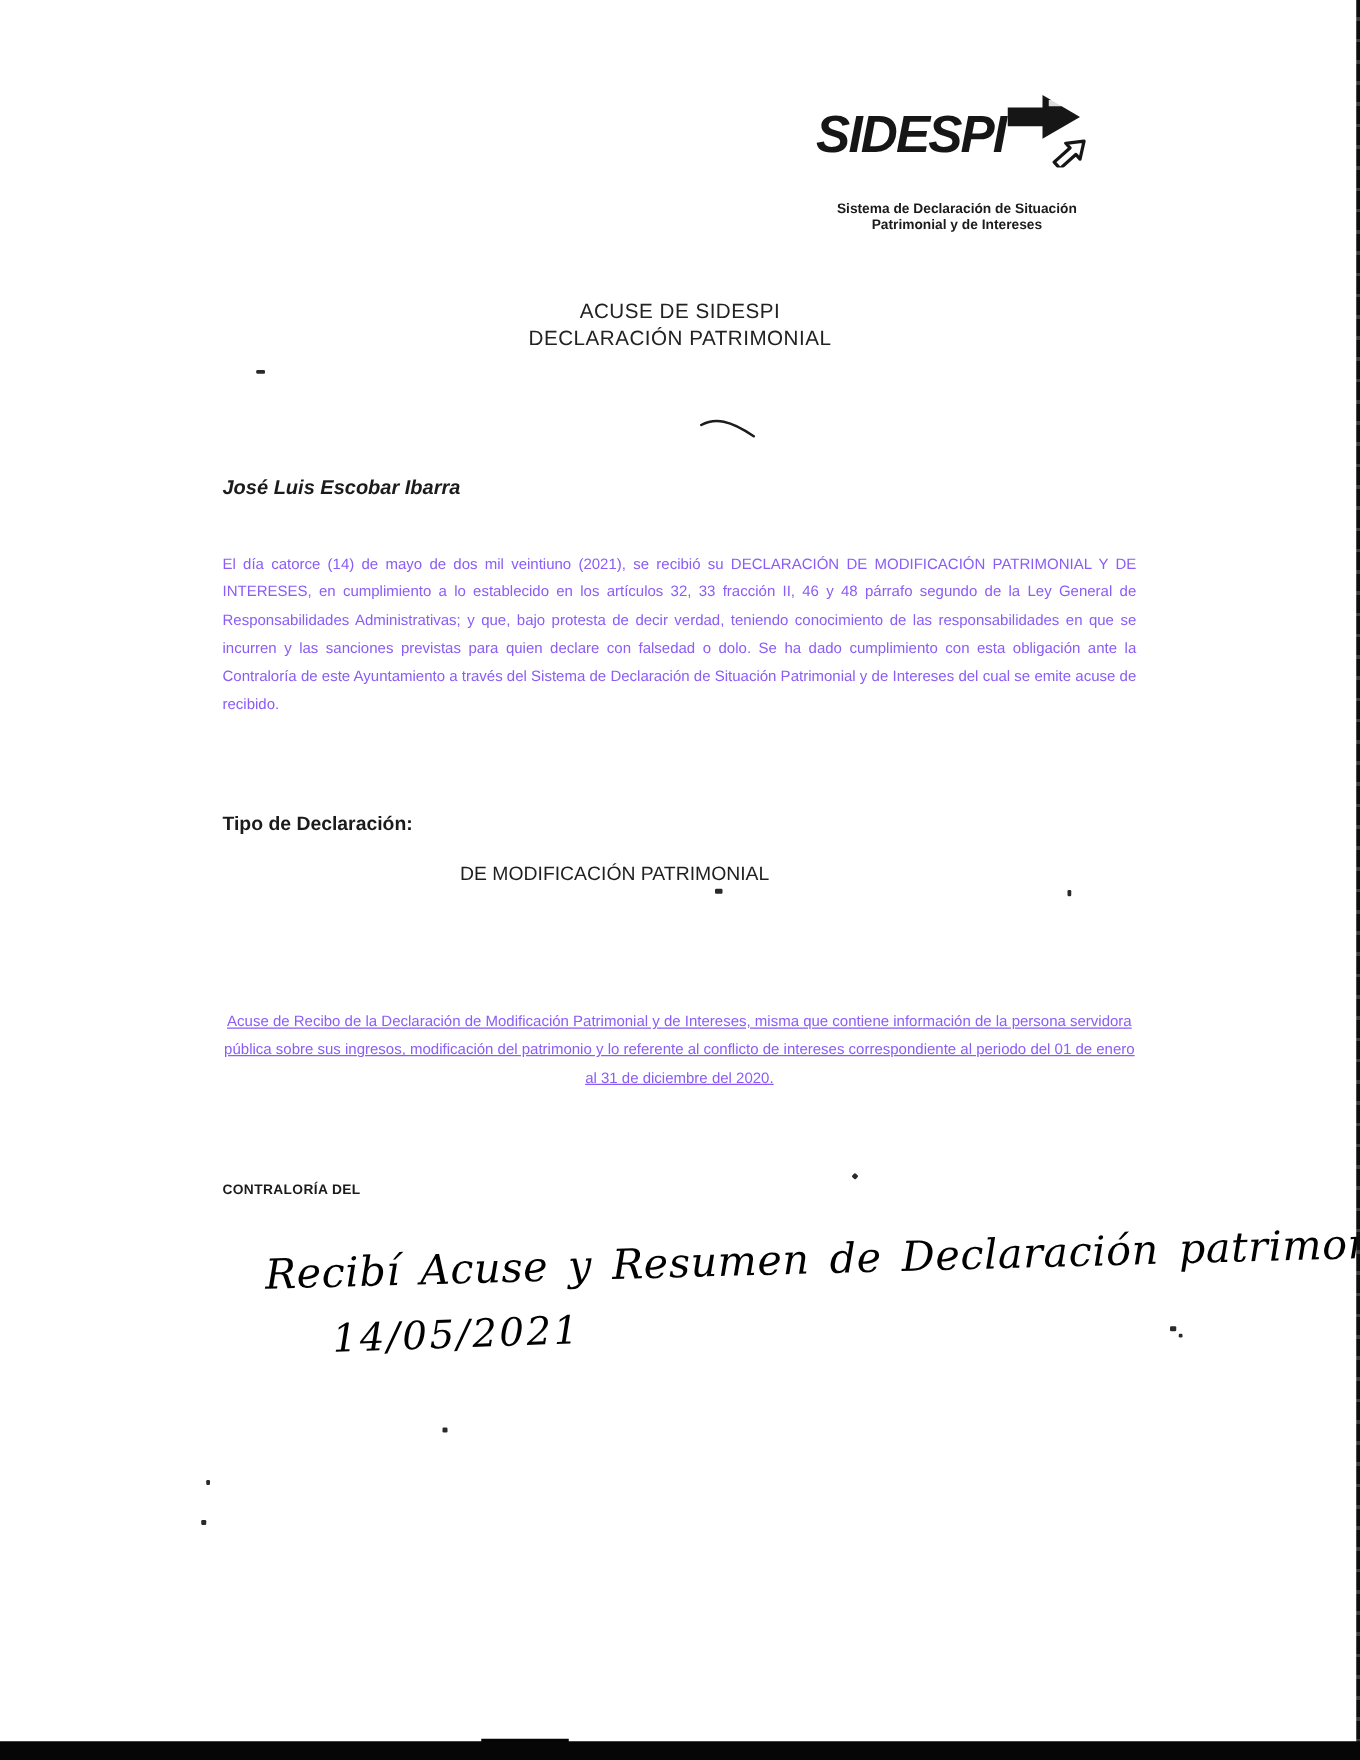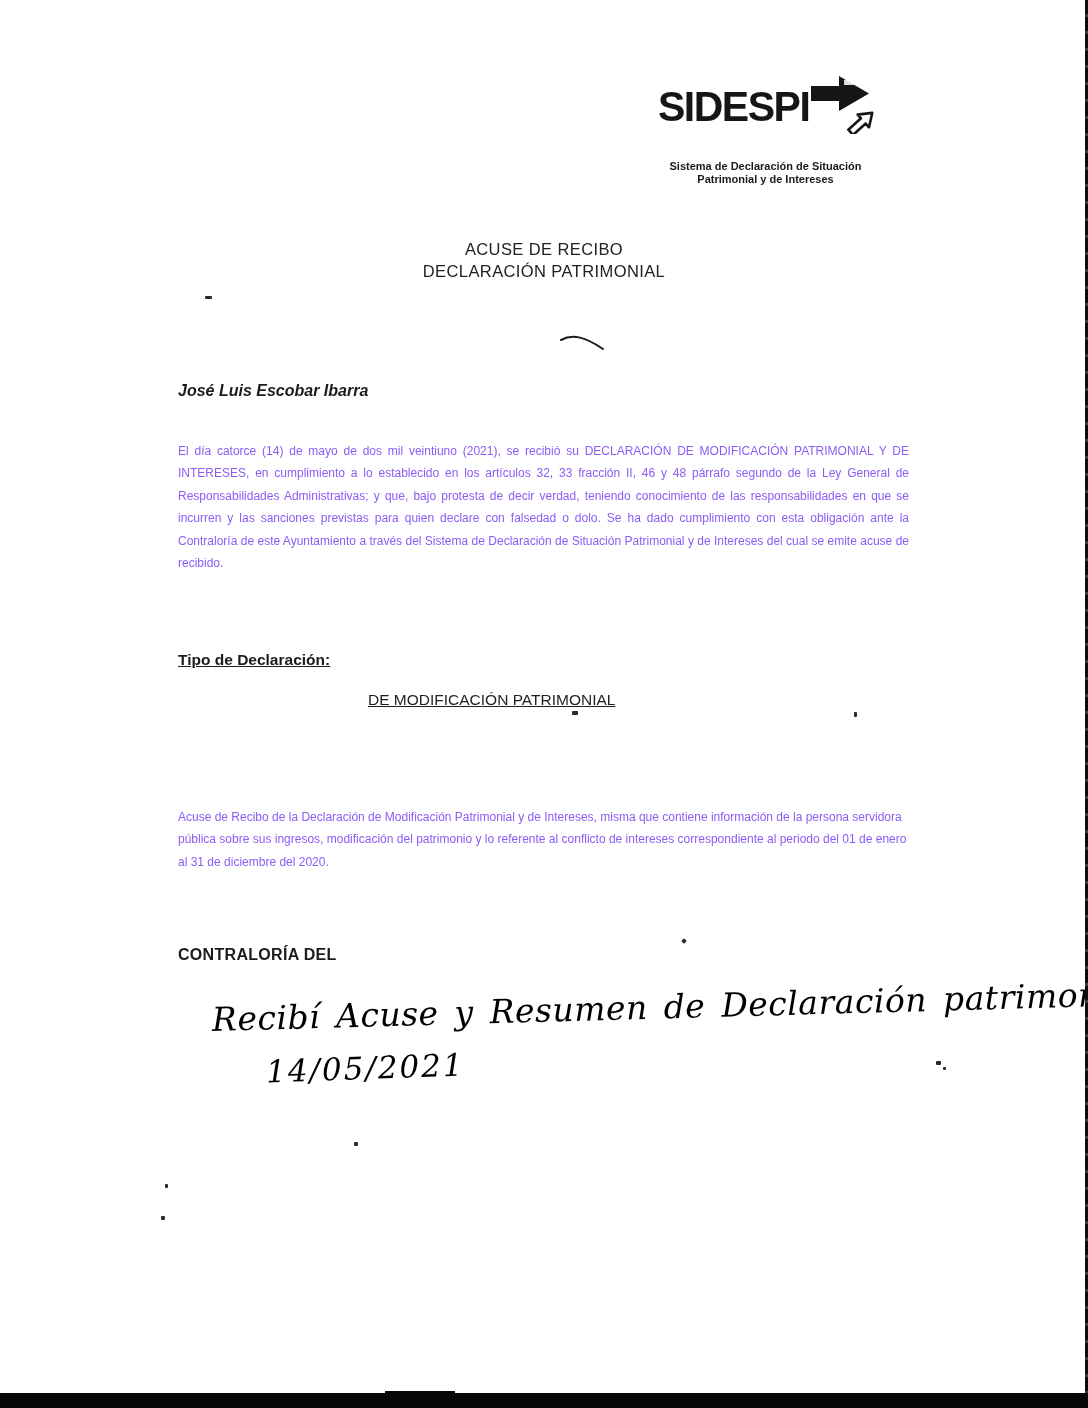--- a/index.html
+++ b/index.html
@@ -19,22 +19,23 @@
   .logo-block {
     position: absolute;
     left: 658px;
     top: 72px;
     width: 215px;
     text-align: center;
   }
   .brand-row {
     display: flex;
     align-items: center;
-    justify-content: space-between;
+    justify-content: center;
     gap: 2px;
+    font-style: italic;
   }
   .brand-text {
     font-size: 41px;
     font-weight: 800;
     letter-spacing: -1.5px;
     color: #161616;
     line-height: 1;
     transform: scaleY(1.02);
   }
   .brand-arrow { position: relative; top: -4px; }
@@ -71,45 +72,44 @@
   }
   .para {
     position: absolute;
     left: 178px;
     width: 731px;
     font-size: 12px;
     line-height: 22.4px;
     color: #8b5cf6;
   }
   .para-1 { top: 440px; text-align: justify; }
-  .para-2 { top: 806px; text-align: left; }
+  .para-2 { top: 806px; text-align: center; text-decoration: underline; }
 
   
   .fields {
     position: absolute;
     left: 178px;
     top: 646px;
     width: 620px;
-    text-decoration: underline;
   }
   .field-row {
     display: grid;
     grid-template-columns: 190px 1fr;
     line-height: 28px;
     font-size: 15.5px;
   }
   .field-label { font-weight: 700; color: #1b1b1b; }
   .field-value { color: #1f1f1f; margin-top: 40px; }
 
   
   .contraloria {
     position: absolute;
     left: 178px;
     top: 946px;
-    font-size: 16px;
+    font-size: 11px;
     font-weight: 700;
     letter-spacing: 0.3px;
     color: #1b1b1b;
   }
 
   
   .handwriting {
     position: absolute;
     font-family: "DejaVu Serif", serif;
     font-style: italic;
@@ -184,21 +184,21 @@
         </svg>
       </span>
     </div>
     <div class="logo-tagline">
       <div>Sistema de Declaración de Situación</div>
       <div>Patrimonial y de Intereses</div>
     </div>
   </div>
 
   <div class="title-block">
-    <div>ACUSE DE RECIBO</div>
+    <div>ACUSE DE SIDESPI</div>
     <div>DECLARACIÓN PATRIMONIAL</div>
   </div>
 
   <div class="recipient-name">José Luis Escobar Ibarra</div>
 
   <div class="para para-1">El día catorce (14) de mayo de dos mil veintiuno (2021), se recibió su DECLARACIÓN DE MODIFICACIÓN PATRIMONIAL Y DE INTERESES, en cumplimiento a lo establecido en los artículos 32, 33 fracción II, 46 y 48 párrafo segundo de la Ley General de Responsabilidades Administrativas; y que, bajo protesta de decir verdad, teniendo conocimiento de las responsabilidades en que se incurren y las sanciones previstas para quien declare con falsedad o dolo. Se ha dado cumplimiento con esta obligación ante la Contraloría de este Ayuntamiento a través del Sistema de Declaración de Situación Patrimonial y de Intereses del cual se emite acuse de recibido.</div>
 
   <div class="fields">
     <div class="field-row">
       <span class="field-label">Tipo de Declaración:</span>

